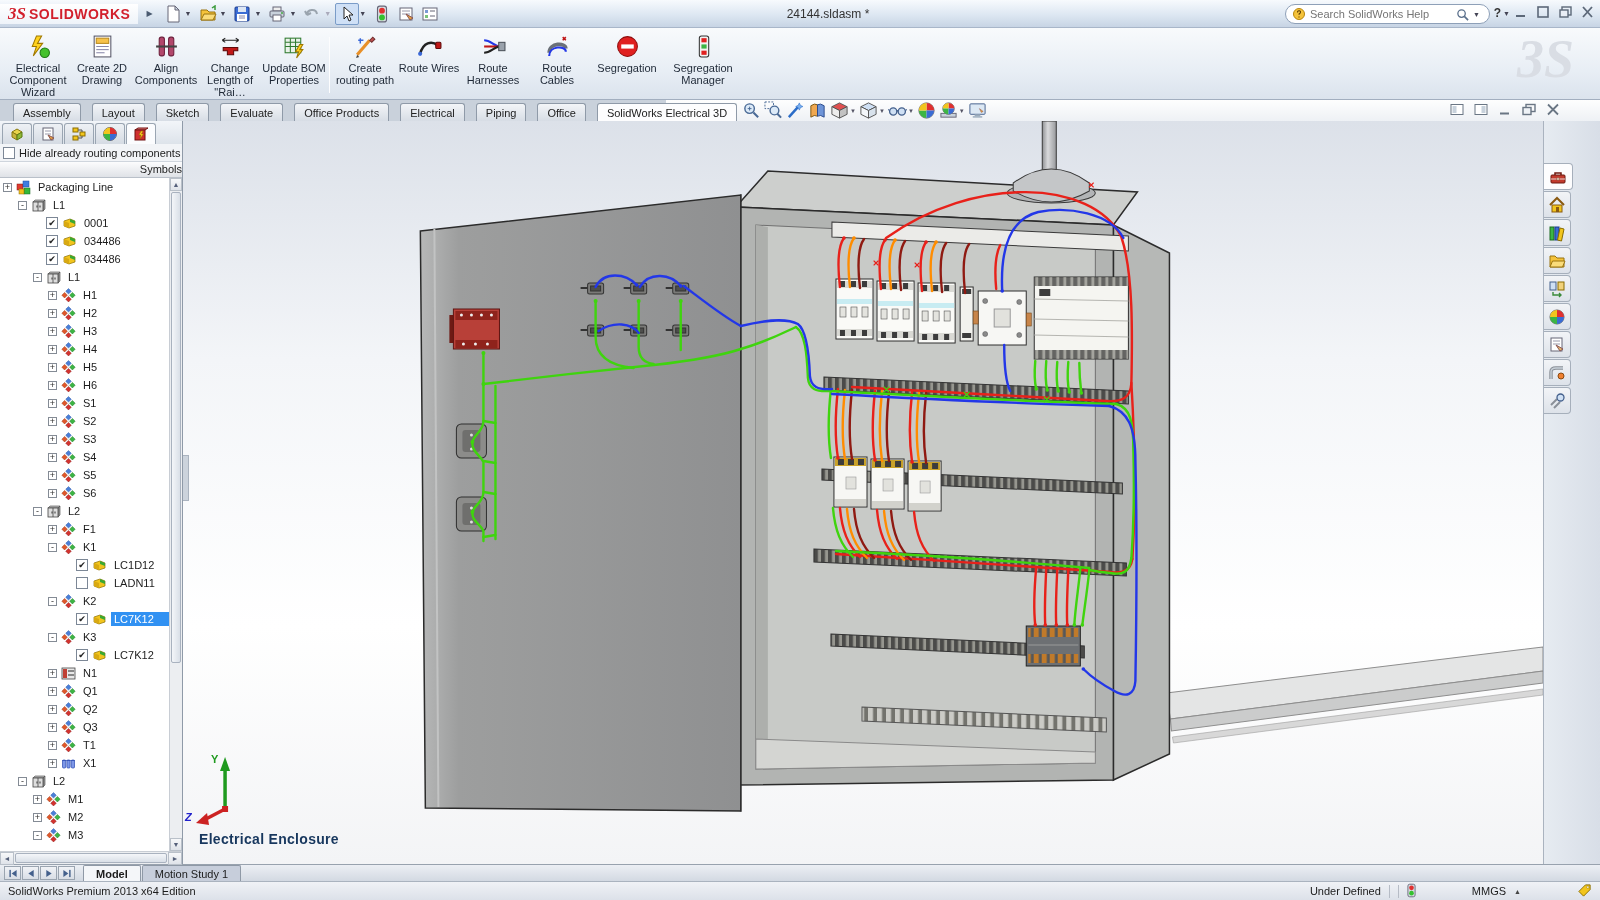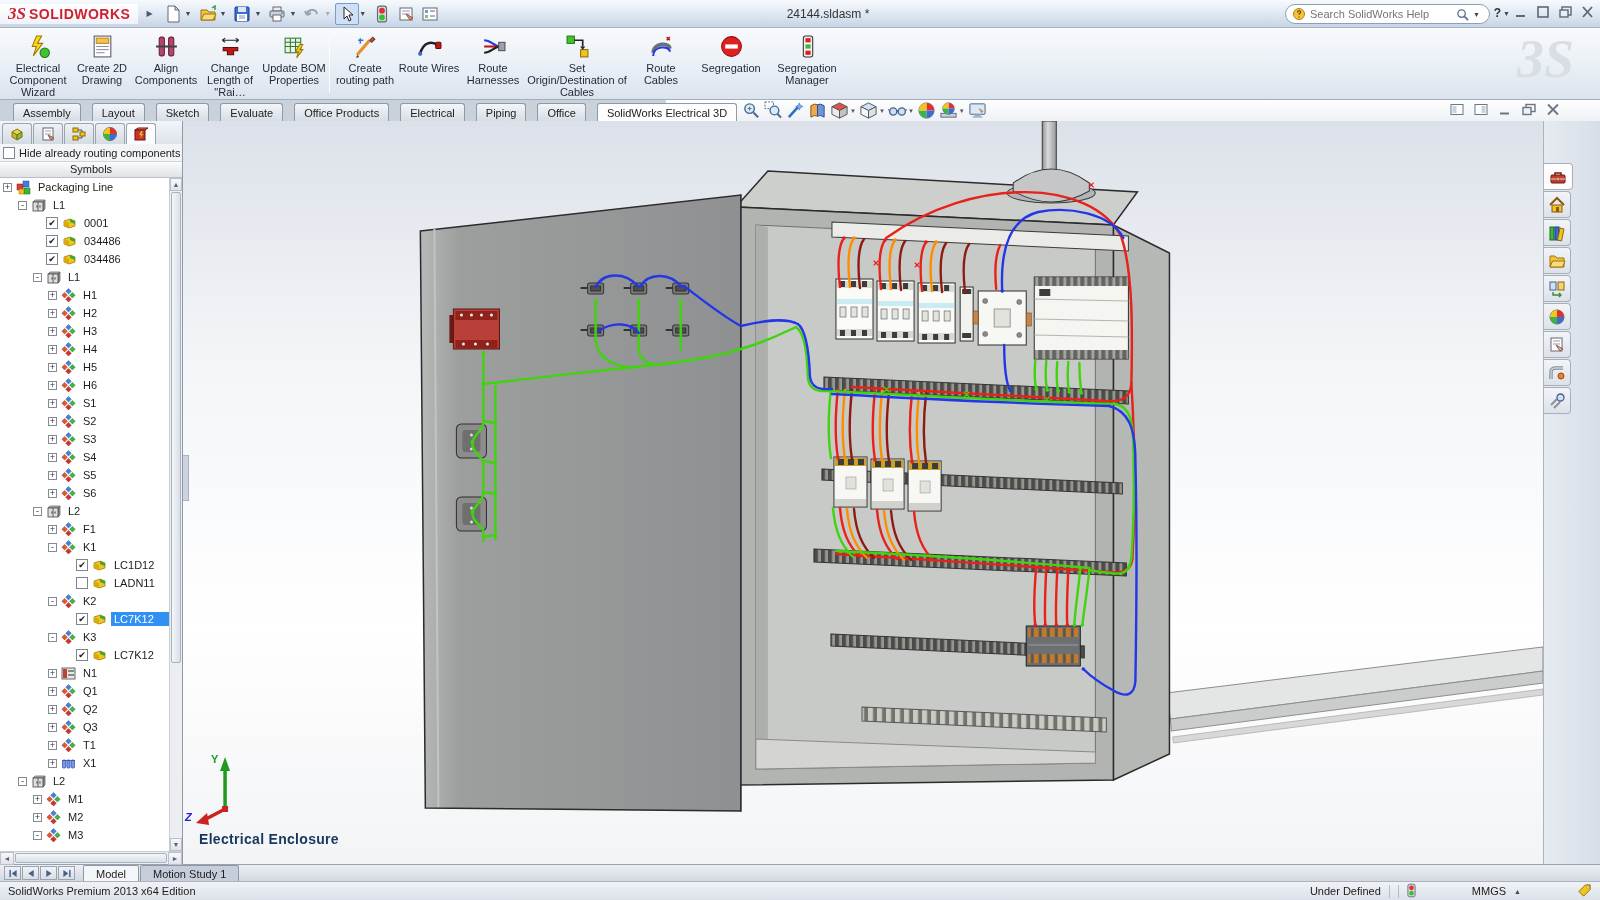--- a/index.html
+++ b/index.html
@@ -48,21 +48,21 @@
 
   
   .main{display:flex;height:743px}
   .sidebar{width:183px;background:#eef0f3;border-right:1px solid #8f9aa8;display:flex;flex-direction:column;flex:none}
   .pm-tabs{height:23px;display:flex;padding:2px 2px 0;gap:1px;background:linear-gradient(#f2f5f9,#dde3ea)}
   .pmtab{width:30px;border:1px solid #9aa5b2;border-bottom:none;border-radius:3px 3px 0 0;background:linear-gradient(#eef1f5,#d5dbe3);display:flex;align-items:center;justify-content:center}
   .pmtab svg{width:16px;height:16px}
   .pmtab.active{background:#fbfcfe}
   .hide-row{height:18px;display:flex;align-items:center;padding-left:3px;background:#f2f4f7;border-bottom:1px solid #cfd5dd}
   .cbx{width:12px;height:12px;border:1px solid #7c8796;background:#fff;margin-right:4px;display:inline-flex;align-items:center;justify-content:center;font-size:9px;line-height:9px;color:#222;flex:none}
-  .sym-header{height:16px;line-height:15px;text-align:center;background:linear-gradient(#fcfcfd,#dfe2e7);border-bottom:1px solid #b9c0c9}
+  .sym-header{height:16px;line-height:15px;text-align:right;background:linear-gradient(#fcfcfd,#dfe2e7);border-bottom:1px solid #b9c0c9}
   .tree{flex:1;background:#fff;position:relative;overflow:hidden;padding-right:13px}
   .trow{height:18px;display:flex;align-items:center;white-space:nowrap}
   .ex{width:9px;height:9px;border:1px solid #848b95;background:#fff;font-size:9px;line-height:7px;text-align:center;margin-right:4px;flex:none;color:#333}
   .ex.sp{border:none;background:none}
   .ticon{width:15px;height:15px;margin-right:4px;flex:none}
   .ticon svg{width:15px;height:15px;display:block}
   .tlabel{padding:1px 3px;overflow:hidden}
   .trow.sel .tlabel{background:#3191f2;color:#fff;flex:1}
   .vscroll{position:absolute;right:0;top:0;bottom:0;width:13px;background:#eceef1;border-left:1px solid #c8cdd4}
   .sarr{height:13px;font-size:7px;color:#55607a;text-align:center;line-height:12px;background:linear-gradient(#f7f8fa,#dfe3e9);border:1px solid #b9c0c9}
@@ -81,21 +81,21 @@
   .tp-btn.active{background:#fdfdfe;width:29px}
   .tp-btn svg{width:18px;height:18px}
 
   
   .bottombar{height:17px;background:linear-gradient(#eceff4,#d3d9e2);border-top:1px solid #98a2ae;display:flex;align-items:flex-end;padding-left:2px}
   .nav{display:flex;gap:1px;margin:0 8px 1px 2px}
   .navb{width:17px;height:14px;border:1px solid #9aa4b0;background:linear-gradient(#f0f2f6,#d9dee6);display:flex;align-items:center;justify-content:center}
   .navb svg{width:10px;height:9px}
   .mtabs{display:flex}
   .btab{padding:2px 12px 1px;border:1px solid #8f99a6;border-bottom:none;border-radius:2px 2px 0 0;background:#c7cedb;margin-right:1px}
-  .btab.active{background:#f4f6f9;font-weight:normal}
+  .btab.active{background:#f4f6f9;font-weight:bold}
 
   .statusbar{height:19px;background:linear-gradient(#f0f2f6,#dce1e9);border-top:1px solid #aab3bf;display:flex;align-items:center;padding:0 8px}
   .sb-right{margin-left:auto;display:flex;align-items:center;gap:8px}
   .sb-sep{width:1px;height:13px;background:#b6bcc6}
   .sb-gap{width:40px}
   .uarr{font-size:7px;color:#444}
 
   
   .wr{stroke:#e8211a}.wo{stroke:#ff8c00}.wd{stroke:#8f1a12}.wg{stroke:#3fd40e}.wb{stroke:#2337e8}
 </style>
@@ -273,29 +273,20 @@
         <span class="rb-label">Route Wires</span>
       </div>
       <div class="rb-btn">
         <span class="rb-ic"><svg viewBox="0 0 24 24">
             <path d="M3 6 C10 6 12 12 19 12" stroke="#2337e8" stroke-width="2" fill="none"></path>
             <path d="M3 12 h16" stroke="#c01818" stroke-width="2"></path>
             <path d="M3 18 C10 18 12 12 19 12" stroke="#222" stroke-width="2" fill="none"></path>
             <rect x="17" y="8" width="6" height="8" fill="#9aa2ac" stroke="#4a5058"></rect>
           </svg></span>
         <span class="rb-label">Route Harnesses</span>
-      </div>
-      <div class="rb-btn wide">
-        <span class="rb-ic"><svg viewBox="0 0 24 24">
-            <rect x="2" y="2" width="7" height="7" fill="#44c12c" stroke="#1d7a12"></rect>
-            <rect x="15" y="15" width="7" height="7" fill="#f2c51d" stroke="#8a6d00"></rect>
-            <path d="M9 6 h8 v6" stroke="#222" stroke-width="1.6" fill="none"></path>
-            <path d="M17 15 l-2.5 -3 h5 Z" fill="#222"></path>
-          </svg></span>
-        <span class="rb-label">Set Origin/Destination of Cables</span>
       </div>
       <div class="rb-btn">
         <span class="rb-ic"><svg viewBox="0 0 24 24">
             <path d="M4 18 C4 8 20 8 20 14" stroke="#6a7078" stroke-width="3.5" fill="none"></path>
             <path d="M4 21 C4 11 20 11 20 17" stroke="#2337e8" stroke-width="2" fill="none"></path>
             <path d="M17 3 l3 3 m0 -3 l-3 3" stroke="#c01818" stroke-width="1.5"></path>
           </svg></span>
         <span class="rb-label">Route Cables</span>
       </div>
       <div class="rb-btn mid">

